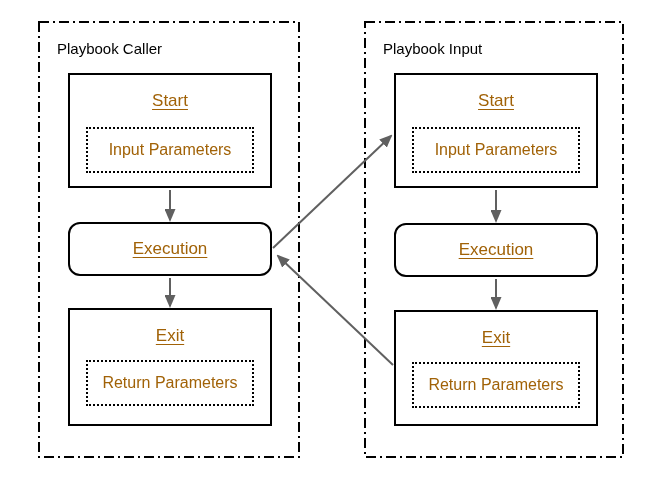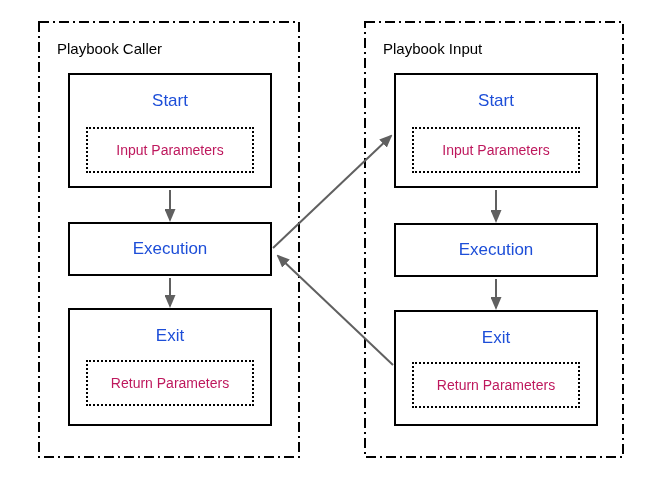--- a/index.html
+++ b/index.html
@@ -21,44 +21,45 @@
     position:absolute;
     background:#ffffff;
     border:2px solid #000000;
     box-sizing:border-box;
     display:flex;
     flex-direction:column;
     align-items:center;
   }
   .node-title{
     font-size:17px;
+    text-decoration:underline;
     text-underline-offset:3px;
-    color:#1d4ed8;
+    color:#a16207;
     white-space:nowrap;
   }
   .node-tall .node-title{margin-top:16px;}
-  .node-exec{justify-content:center;}
+  .node-exec{justify-content:center;border-radius:12px;}
   .param-box{
     position:absolute;
     left:50%;
     transform:translateX(-50%);
     width:168px;
     height:46px;
     border:2px dotted #000000;
     box-sizing:border-box;
     display:flex;
     align-items:center;
     justify-content:center;
     background:#ffffff;
   }
   .param-box.pb-start{top:52px;}
   .param-box.pb-exit{top:50px;}
   .param-label{
-    font-size:14px;
-    color:#be185d;
+    font-size:16px;
+    color:#a16207;
     white-space:nowrap;
   }
   svg.overlay{
     position:absolute;
     left:0;top:0;
     width:671px;height:492px;
     pointer-events:none;
   }
   .edge{stroke:#606060;stroke-width:2;fill:none;}
   .frame{stroke:#000000;stroke-width:2;fill:none;stroke-dasharray:10 4 2 4;}

